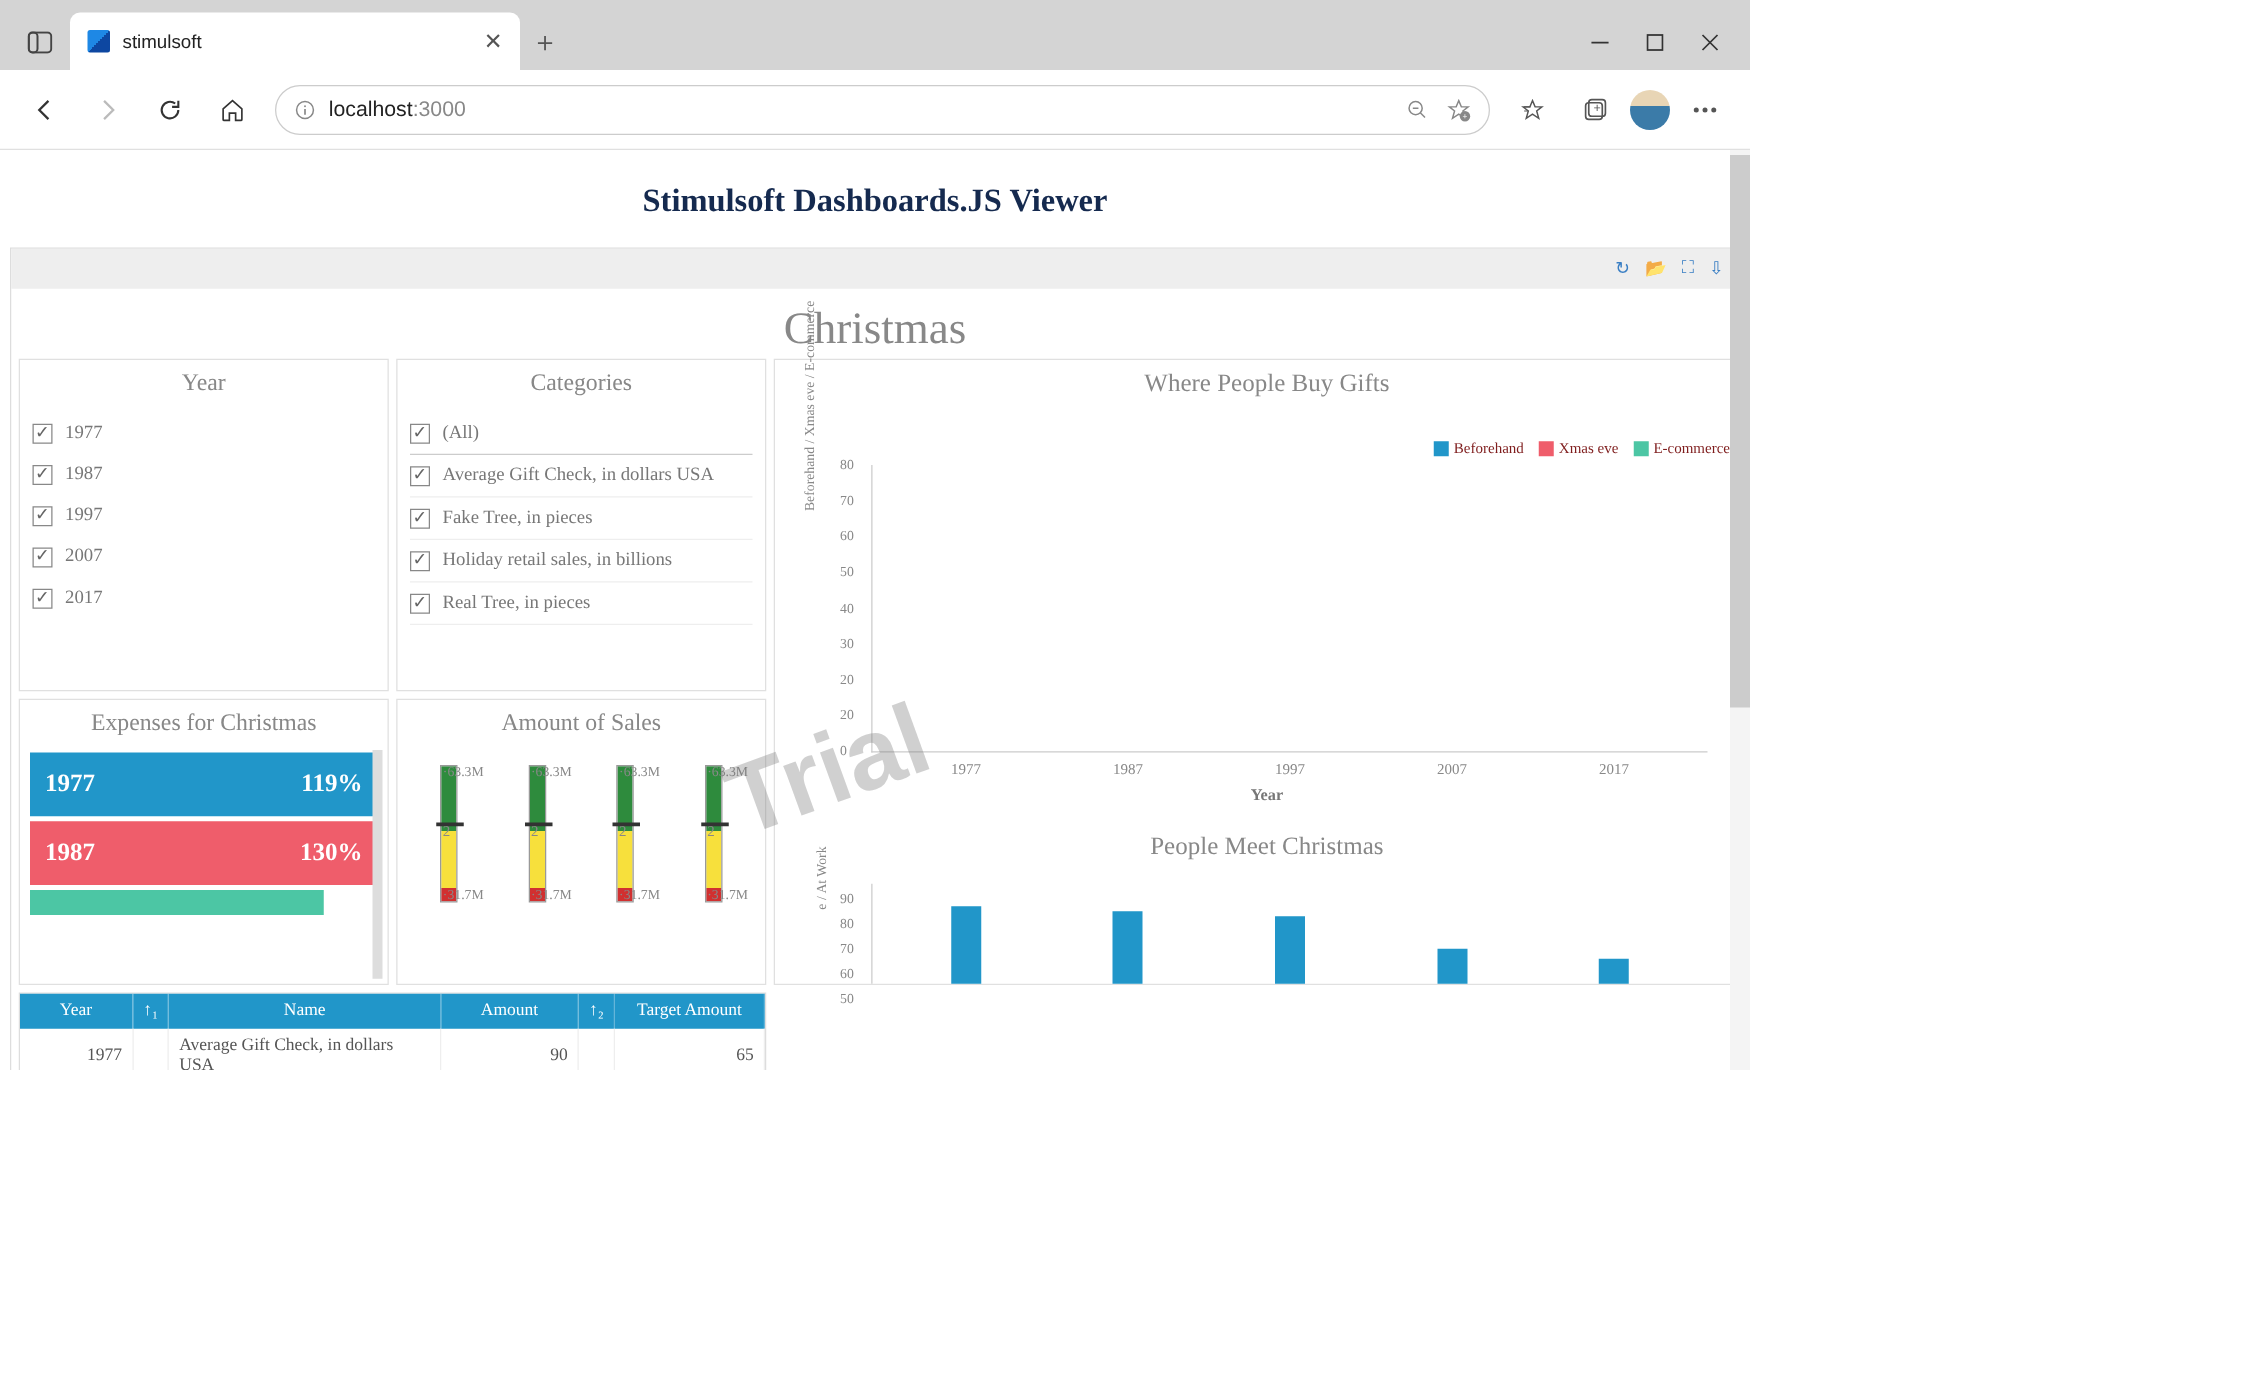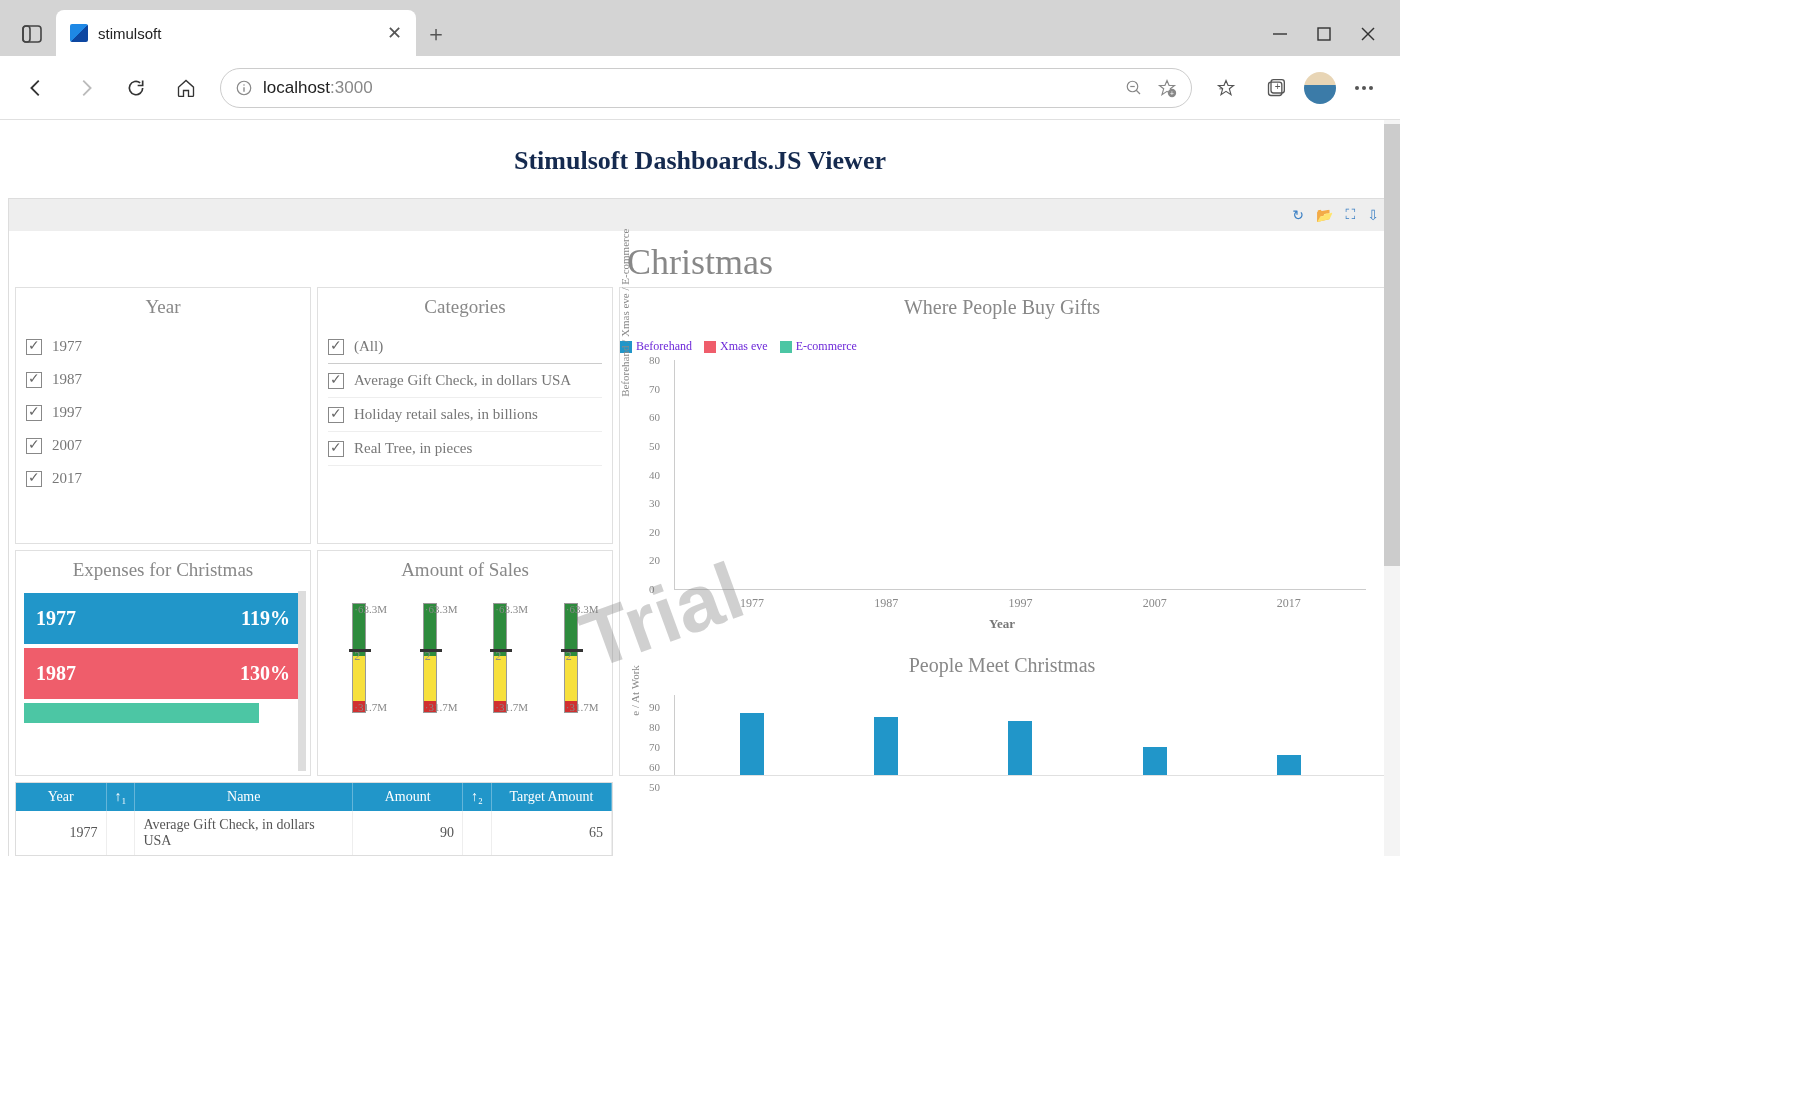--- a/index.html
+++ b/index.html
@@ -49,21 +49,21 @@
 .bullets { display: flex; justify-content: space-around; padding: 10px 6px 0; }
 .bullet { position: relative; width: 50px; text-align: left; font-size: 11px; color: #888; }
 .bullet-bar { position: relative; width: 14px; height: 110px; margin: 0 auto; background: linear-gradient(180deg,#2e8b3d 0 48%,#f7e03c 48% 90%,#d13030 90% 100%); border: 1px solid #999; }
 .bullet-mark { position: absolute; left: -4px; width: 22px; height: 3px; background: #333; }
 .bullet .lt { position: absolute; left: 20px; top: 0; }
 .bullet .lb { position: absolute; left: 20px; bottom: 0; }
 .bullet .lm { position: absolute; left: 20px; top: 42%; font-size: 12px; }
 
 
 .chart-panel { position: relative; }
-.legend { display: flex; justify-content: flex-start; gap: 12px; font-size: 12px; color: #6d28d9; margin-top: 8px; }
+.legend { display: flex; justify-content: flex-end; gap: 12px; font-size: 12px; color: #7f1d1d; margin-top: 20px; }
 .legend span { display: inline-flex; align-items: center; gap: 4px; }
 .sw { width: 12px; height: 12px; display: inline-block; }
 .bar-chart { position: relative; height: 230px; margin: 6px 18px 0 54px; border-left: 1px solid #ccc; border-bottom: 1px solid #ccc; }
 .ylabel { position: absolute; left: -50px; top: 50%; transform: rotate(-90deg) translateX(50%); transform-origin: left; font-size: 11px; color: #888; white-space: nowrap; }
 .ytick { position: absolute; left: -26px; font-size: 11px; color: #888; transform: translateY(50%); }
 .bar-groups { position: absolute; inset: 0; display: flex; justify-content: space-around; align-items: flex-end; padding: 0 10px; }
 .bgroup { display: flex; align-items: flex-end; gap: 4px; position: relative; width: 90px; justify-content: center; }
 .bgroup .xlab { position: absolute; bottom: -22px; font-size: 12px; color: #888; width: 100%; text-align: center; }
 .bar { width: 24px; }
 .xaxis-title { text-align: center; font-size: 13px; font-weight: 700; color: #777; margin-top: 26px; }
@@ -231,30 +231,34 @@
             <div class="check-item">
               <span class="ckbx"></span>
               <span>(All)</span>
             </div>
             <div class="check-item">
               <span class="ckbx"></span>
               <span>Average Gift Check, in dollars USA</span>
             </div>
             <div class="check-item">
               <span class="ckbx"></span>
+              <span>Fake Tree, in pieces</span>
+            </div>
+            <div class="check-item">
+              <span class="ckbx"></span>
               <span>Holiday retail sales, in billions</span>
             </div>
             <div class="check-item">
               <span class="ckbx"></span>
               <span>Real Tree, in pieces</span>
             </div>
           </div>
       </div>
 
-      <div class="panel chart-panel" style="grid-row: span 2;">
+      <div class="panel chart-panel" style="grid-row: span 2; padding-left: 23px;">
         <div class="panel-title" style="font-size:20px">Where People Buy Gifts</div>
         <div class="legend" id="gifts-legend">
             <span><i class="sw" style="background:#2196c9"></i>Beforehand</span>
             <span><i class="sw" style="background:#ef5d6b"></i>Xmas eve</span>
             <span><i class="sw" style="background:#4cc6a4"></i>E-commerce</span>
           </div>
         <div class="bar-chart" id="gifts-chart">
           <div class="ylabel">Beforehand / Xmas eve / E-commerce</div>
           <div class="bar-groups" id="gifts-groups">
               <div class="bgroup">

